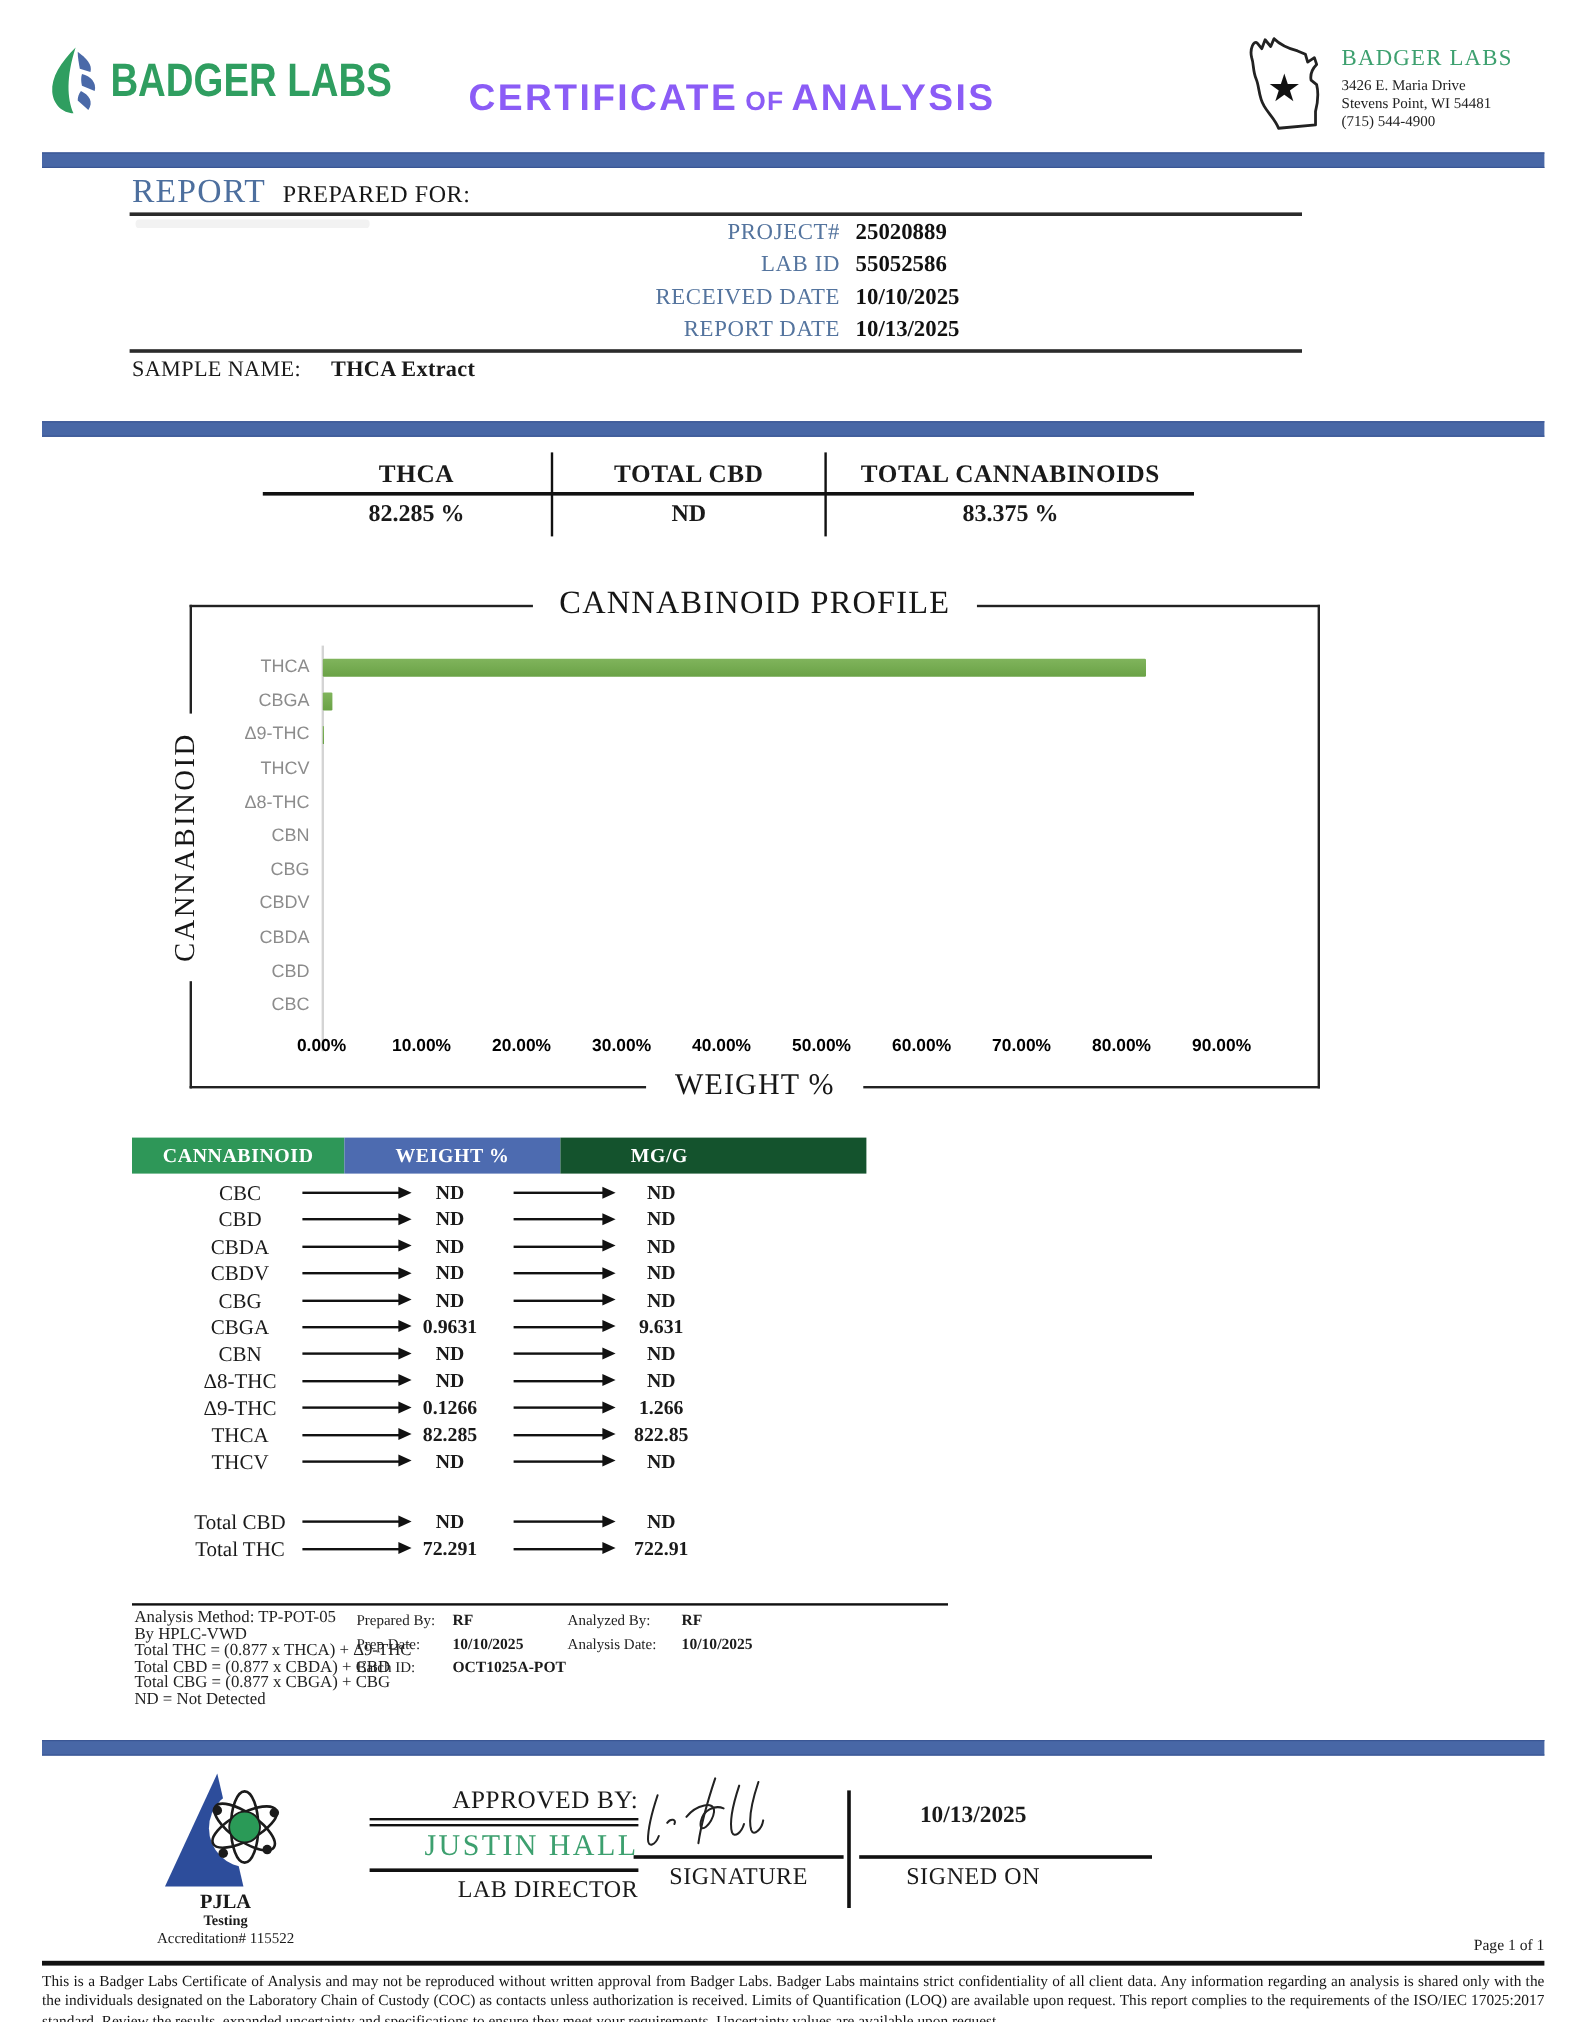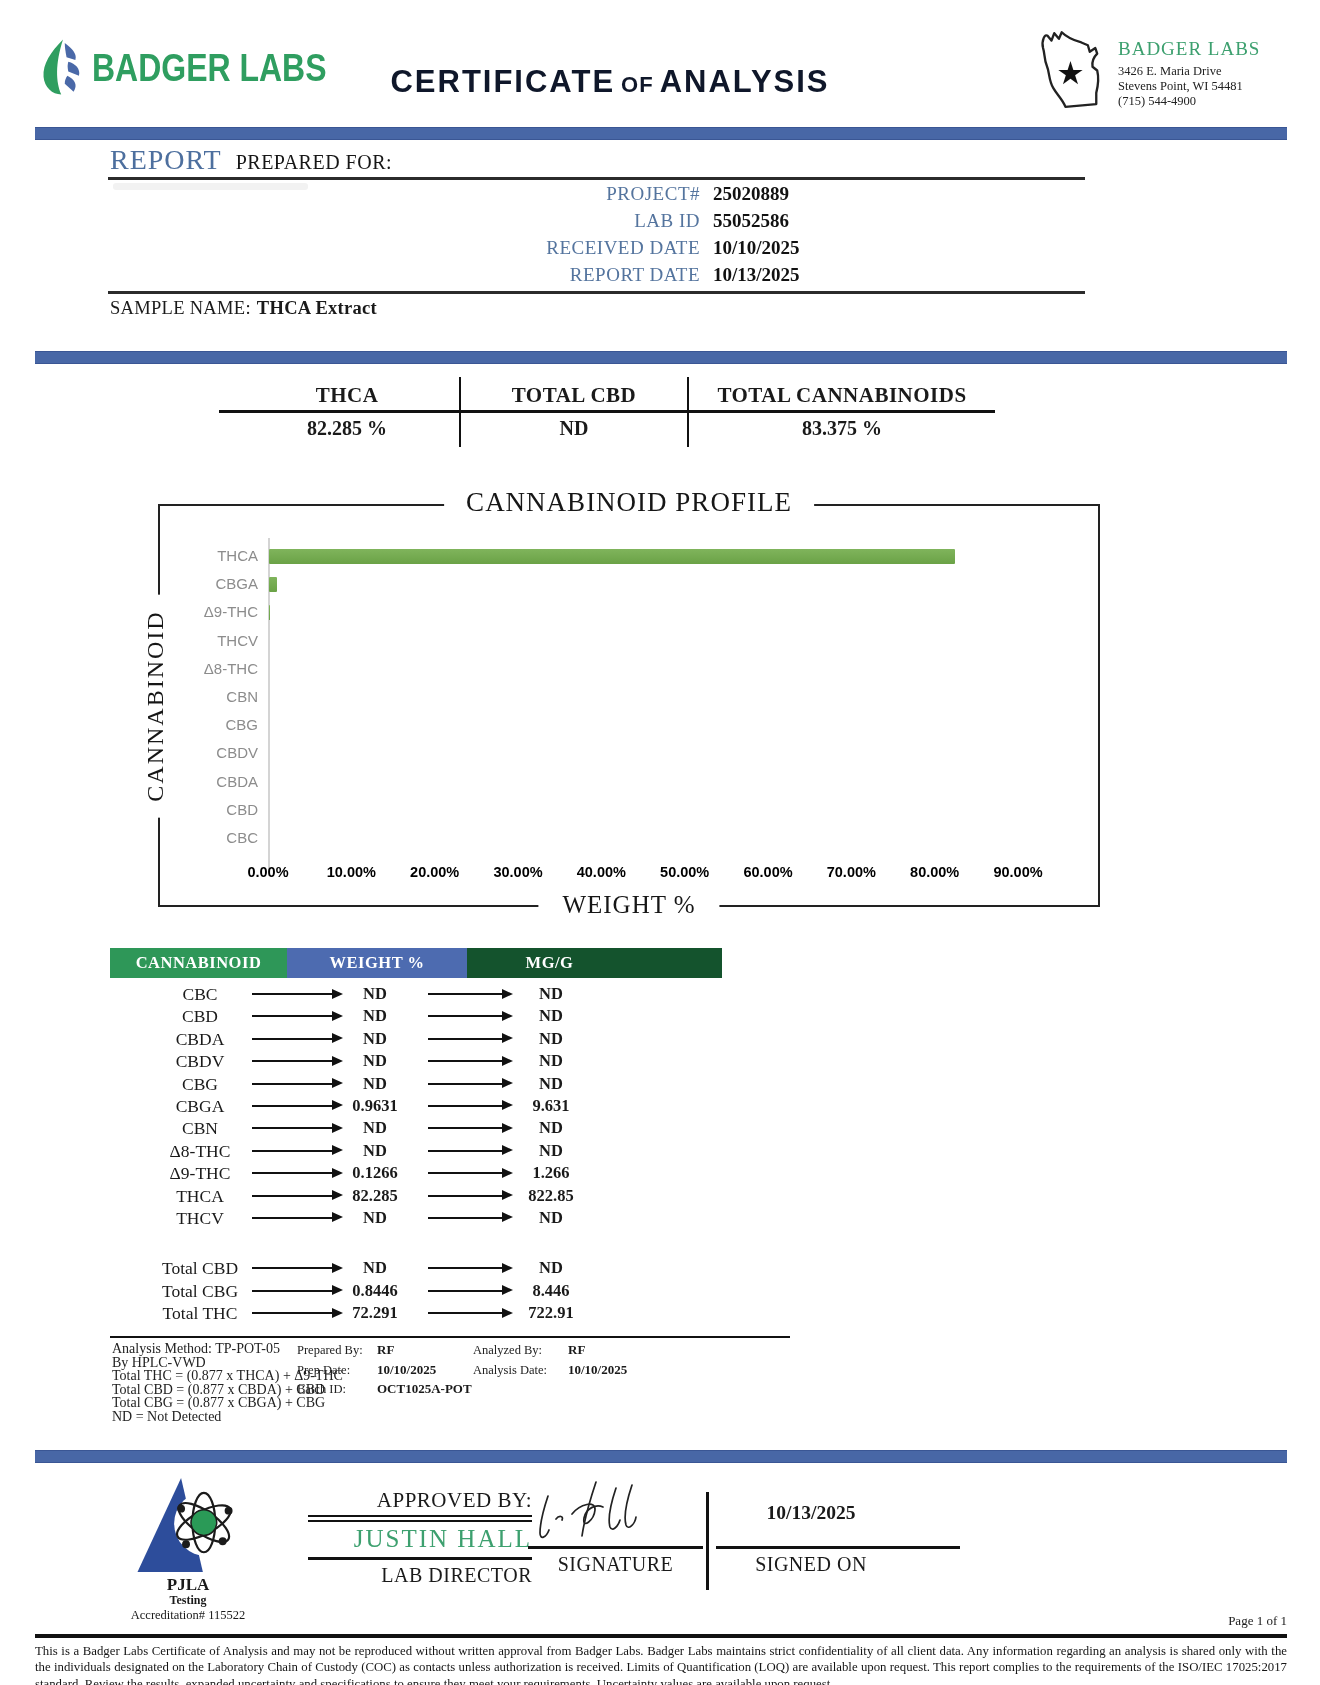--- a/index.html
+++ b/index.html
@@ -3,21 +3,21 @@
 <meta charset="utf-8">
 <style>
   * { margin:0; padding:0; box-sizing:border-box; }
   html,body { background:#fff; }
   body { width:1320px; height:1685px; position:relative; font-family:"Liberation Serif", serif; color:#1a1a1a; overflow:hidden; }
   .abs { position:absolute; }
 
   
   #logo-icon { left:40px; top:36px; }
   #logo-text { left:92px; top:46px; font-family:"Liberation Sans", sans-serif; font-weight:bold; font-size:39px; color:#2f9e60; transform:scaleX(.82); transform-origin:left; letter-spacing:0px; white-space:nowrap; }
-  #cert-title { left:330px; top:64px; width:560px; text-align:center; font-family:"Liberation Sans", sans-serif; font-weight:bold; color:#0f172a; white-space:nowrap; }
+  #cert-title { left:330px; top:64px; width:560px; text-align:center; font-family:"Liberation Sans", sans-serif; font-weight:bold; color:#8b5cf6; white-space:nowrap; }
   #cert-title .big { font-size:31px; letter-spacing:2px; }
   #cert-title .small { font-size:22px; letter-spacing:1px; margin:0 6px; }
   #wi-icon { left:1030px; top:24px; }
   #lab-block { left:1118px; top:38px; width:200px; }
   #lab-block .lab-name { font-size:19px; color:#3da06f; letter-spacing:1px; margin-bottom:4px; }
   #lab-block .addr { font-size:12.5px; line-height:15px; color:#222; }
 
   .blue-bar { left:35px; width:1252px; height:13px; background:#4867a6; border-top:1px solid #3a5694; border-bottom:1px solid #3a5694; }
   #blue-bar-1 { top:127px; } #blue-bar-2 { top:351px; } #blue-bar-3 { top:1450px; }
 
@@ -27,21 +27,21 @@
   #report-title-row .pf { font-size:20px; color:#161616; margin-left:14px; letter-spacing:.5px; }
   .rule { background:#2b2b2b; }
   #report-underline { left:108px; top:177px; width:977px; height:2.5px; }
   #redacted-client { left:113px; top:183px; width:195px; height:7px; background:#f2f2f2; border-radius:3px; }
   #meta-list { left:110px; top:180px; width:900px; }
   .meta-row { display:flex; height:27.2px; align-items:center; }
   .meta-label { width:590px; text-align:right; color:#54749e; font-size:19px; letter-spacing:.5px; }
   .meta-value { margin-left:13px; font-weight:bold; font-size:19px; color:#111; }
   #mid-line { left:108px; top:291px; width:977px; height:2.5px; }
   #sample-row { left:110px; top:298px; font-size:18.5px; letter-spacing:.3px; }
-  #sample-row .val { font-weight:bold; margin-left:6px; }
+  #sample-row .val { font-weight:bold; margin-left:25px; }
 
   
   #summary-table { left:235px; top:377px; width:760px; height:70px; display:flex; }
   .sum-col { text-align:center; }
   .sum-col:nth-child(1){ width:224px; } .sum-col:nth-child(2){ width:228px; border-left:2px solid #111; } .sum-col:nth-child(3){ width:308px; border-left:2px solid #111; }
   .sum-label { padding-top:6px; font-size:21px; font-weight:bold; letter-spacing:.5px; }
   .sum-value { margin-top:9px; font-size:20px; font-weight:bold; }
   #summary-underline { left:219px; top:410px; width:776px; height:2.5px; background:#111; }
 
   
@@ -308,27 +308,20 @@
         <div class="t-val2">ND</div>
       </div>
       <div class="trow gap">
         <div class="t-name">Total CBD</div>
         <div class="arrow a1"></div>
         <div class="t-val1">ND</div>
         <div class="arrow a2"></div>
         <div class="t-val2">ND</div>
       </div>
       <div class="trow">
-        <div class="t-name">Total CBG</div>
-        <div class="arrow a1"></div>
-        <div class="t-val1">0.8446</div>
-        <div class="arrow a2"></div>
-        <div class="t-val2">8.446</div>
-      </div>
-      <div class="trow">
         <div class="t-name">Total THC</div>
         <div class="arrow a1"></div>
         <div class="t-val1">72.291</div>
         <div class="arrow a2"></div>
         <div class="t-val2">722.91</div>
       </div>
     </div>
 </div>
 <div class="abs" id="table-underline"></div>
 

